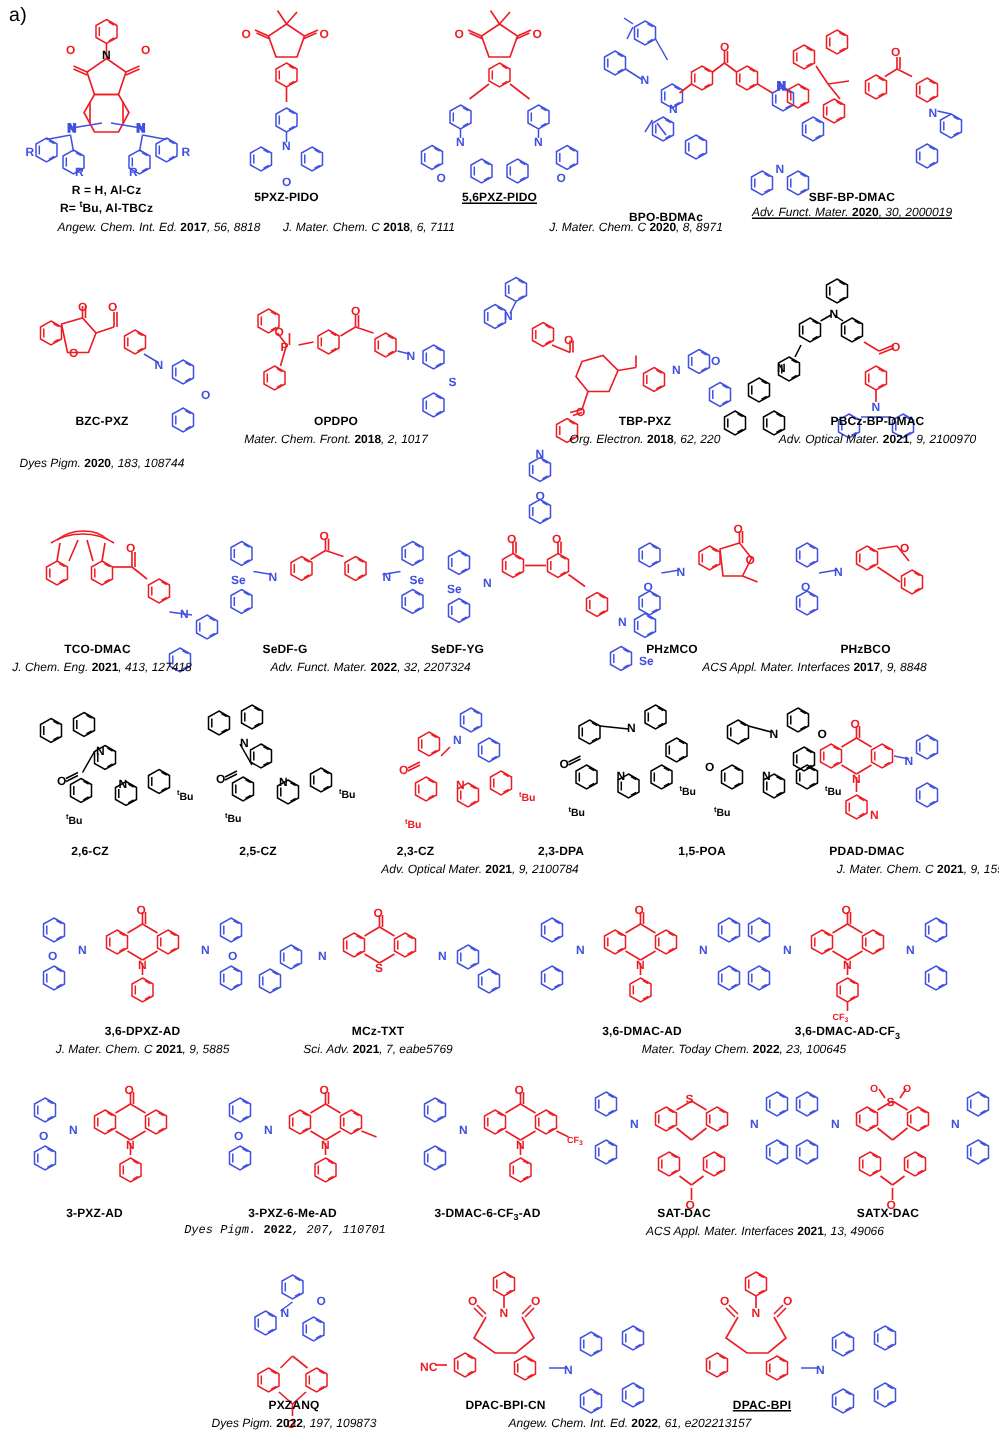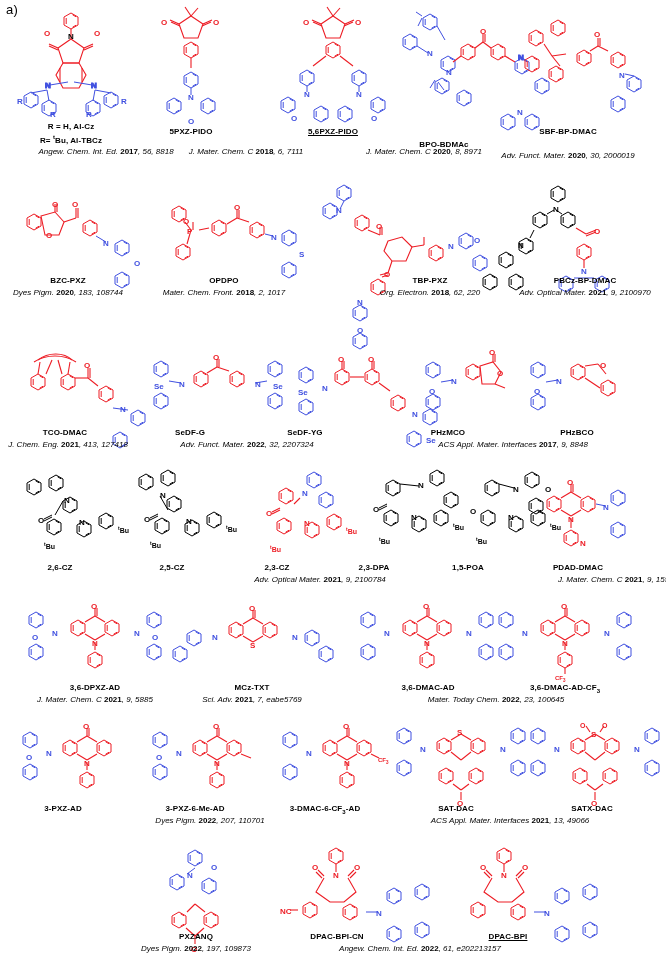--- a/index.html
+++ b/index.html
@@ -1289,43 +1289,43 @@
 <div class="lblrow" style="top:121px;">
   <div class="lbl" style="left:71px;top:0;">R = H,  Al-Cz</div>
   <div class="lbl" style="left:71px;top:11px;">R= <sup class="sup">t</sup>Bu, Al-TBCz</div>
   <div class="lbl" style="left:191px;top:5px;">5PXZ-PIDO</div>
   <div class="lbl" style="left:333px;top:5px;text-decoration:underline;">5,6PXZ-PIDO</div>
   <div class="lbl" style="left:424px;top:18px;margin-left:20px;">BPO-BDMAc</div>
   <div class="lbl" style="left:568px;top:5px;">SBF-BP-DMAC</div>
   <div class="cite" style="left:83px;top:25px;margin-left:23px;">Angew. Chem. Int. Ed. <b>2017</b>, 56, 8818</div>
   <div class="cite" style="left:246px;top:25px;">J. Mater. Chem. C <b>2018</b>, 6, 7111</div>
   <div class="cite" style="left:424px;top:25px;">J. Mater. Chem. C <b>2020</b>, 8, 8971</div>
-  <div class="cite" style="left:568px;top:29px;">Adv. Funct. Mater. <b>2020</b>, 30, 2000019</div>
+  <div class="cite" style="left:568px;top:15px;text-decoration:underline;">Adv. Funct. Mater. <b>2020</b>, 30, 2000019</div>
 </div>
 
 <div class="lblrow" style="top:275px;">
   <div class="lbl" style="left:68px;top:0;">BZC-PXZ</div>
   <div class="lbl" style="left:224px;top:0;">OPDPO</div>
   <div class="lbl" style="left:430px;top:0;">TBP-PXZ</div>
   <div class="lbl" style="left:585px;top:0;">PBCz-BP-DMAC</div>
-  <div class="cite" style="left:68px;top:12px;">Dyes Pigm. <b>2020</b>, 183, 108744</div>
+  <div class="cite" style="left:68px;top:28px;">Dyes Pigm. <b>2020</b>, 183, 108744</div>
   <div class="cite" style="left:224px;top:12px;">Mater. Chem. Front. <b>2018</b>, 2, 1017</div>
   <div class="cite" style="left:430px;top:12px;">Org. Electron. <b>2018</b>, 62, 220</div>
   <div class="cite" style="left:585px;top:12px;">Adv. Optical Mater. <b>2021</b>, 9, 2100970</div>
 </div>
 
 <div class="lblrow" style="top:427px;">
   <div class="lbl" style="left:65px;top:0;">TCO-DMAC</div>
   <div class="lbl" style="left:190px;top:0;">SeDF-G</div>
   <div class="lbl" style="left:305px;top:0;">SeDF-YG</div>
   <div class="lbl" style="left:448px;top:0;">PHzMCO</div>
   <div class="lbl" style="left:577px;top:0;">PHzBCO</div>
   <div class="cite" style="left:68px;top:12px;">J. Chem. Eng. <b>2021</b>, 413, 127418</div>
   <div class="cite" style="left:247px;top:12px;">Adv. Funct. Mater. <b>2022</b>, 32, 2207324</div>
-  <div class="cite" style="left:513px;top:12px;">ACS Appl. Mater. Interfaces <b>2017</b>, 9, 8848</div>
+  <div class="cite" style="left:543px;top:12px;">ACS Appl. Mater. Interfaces <b>2017</b>, 9, 8848</div>
 </div>
 
 <div class="lblrow" style="top:562px;">
   <div class="lbl" style="left:60px;top:0;">2,6-CZ</div>
   <div class="lbl" style="left:172px;top:0;">2,5-CZ</div>
   <div class="lbl" style="left:277px;top:0;">2,3-CZ</div>
   <div class="lbl" style="left:374px;top:0;">2,3-DPA</div>
   <div class="lbl" style="left:468px;top:0;">1,5-POA</div>
   <div class="lbl" style="left:578px;top:0;">PDAD-DMAC</div>
   <div class="cite" style="left:320px;top:12px;">Adv. Optical Mater. <b>2021</b>, 9, 2100784</div>
@@ -1341,21 +1341,21 @@
   <div class="cite" style="left:252px;top:12px;">Sci. Adv. <b>2021</b>, 7, eabe5769</div>
   <div class="cite" style="left:496px;top:12px;">Mater. Today Chem. <b>2022</b>, 23, 100645</div>
 </div>
 
 <div class="lblrow" style="top:803px;">
   <div class="lbl" style="left:63px;top:0;">3-PXZ-AD</div>
   <div class="lbl" style="left:195px;top:0;">3-PXZ-6-Me-AD</div>
   <div class="lbl" style="left:325px;top:0;"><span>3-DMAC-6-CF</span><span class="sub">3</span><span>-AD</span></div>
   <div class="lbl" style="left:456px;top:0;">SAT-DAC</div>
   <div class="lbl" style="left:592px;top:0;">SATX-DAC</div>
-  <div class="cite" style="left:210px;top:12px;">Dyes Pigm. <b>2022</b>, 207, 110701</div>
+  <div class="cite" style="left:190px;top:12px;font-family:Liberation Mono, monospace;">Dyes Pigm. <b>2022</b>, 207, 110701</div>
   <div class="cite" style="left:510px;top:12px;">ACS Appl. Mater. Interfaces <b>2021</b>, 13, 49066</div>
 </div>
 
 <div class="lblrow" style="top:931px;">
   <div class="lbl" style="left:196px;top:0;">PXZANQ</div>
   <div class="lbl" style="left:337px;top:0;">DPAC-BPI-CN</div>
   <div class="lbl" style="left:508px;top:0;text-decoration:underline;">DPAC-BPI</div>
   <div class="cite" style="left:196px;top:12px;">Dyes Pigm. <b>2022</b>, 197, 109873</div>
   <div class="cite" style="left:420px;top:12px;">Angew. Chem. Int. Ed. <b>2022</b>, 61, e202213157</div>
 </div>

